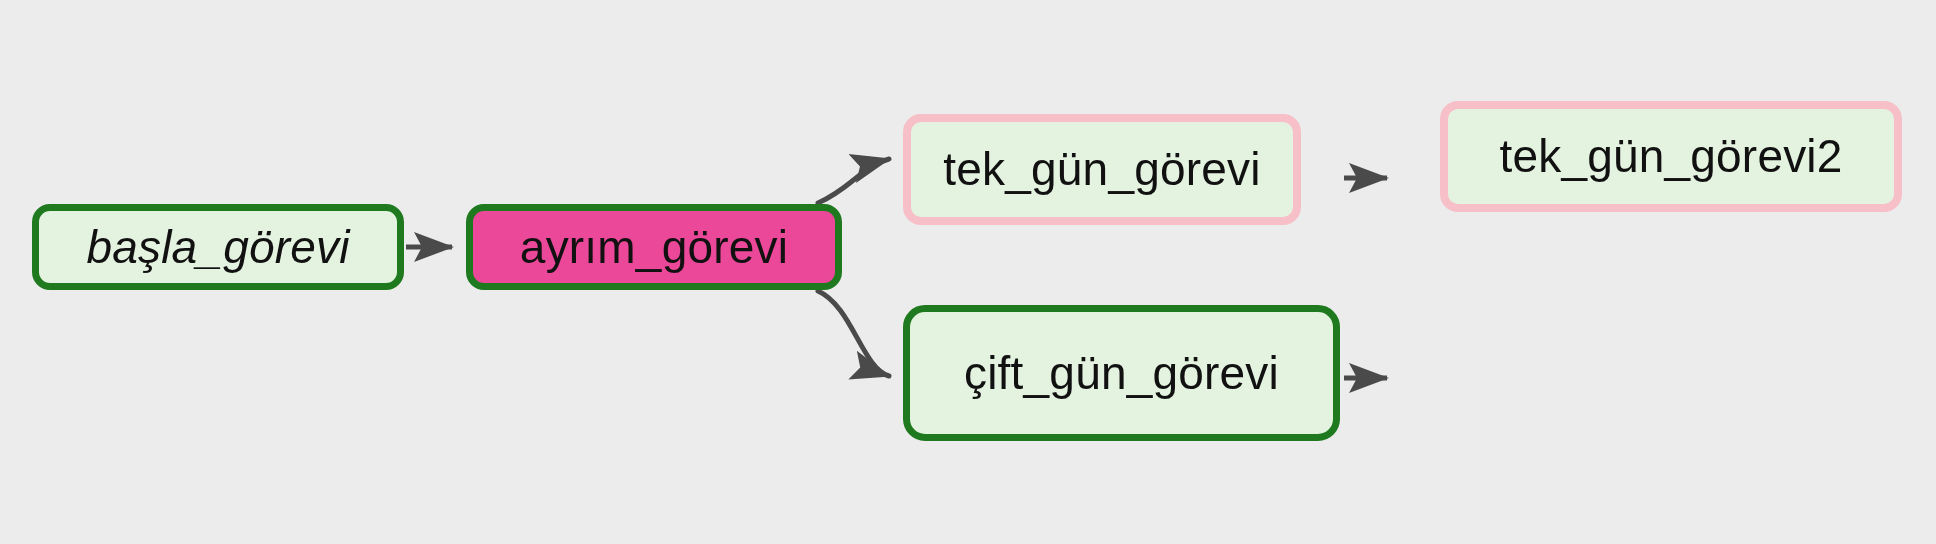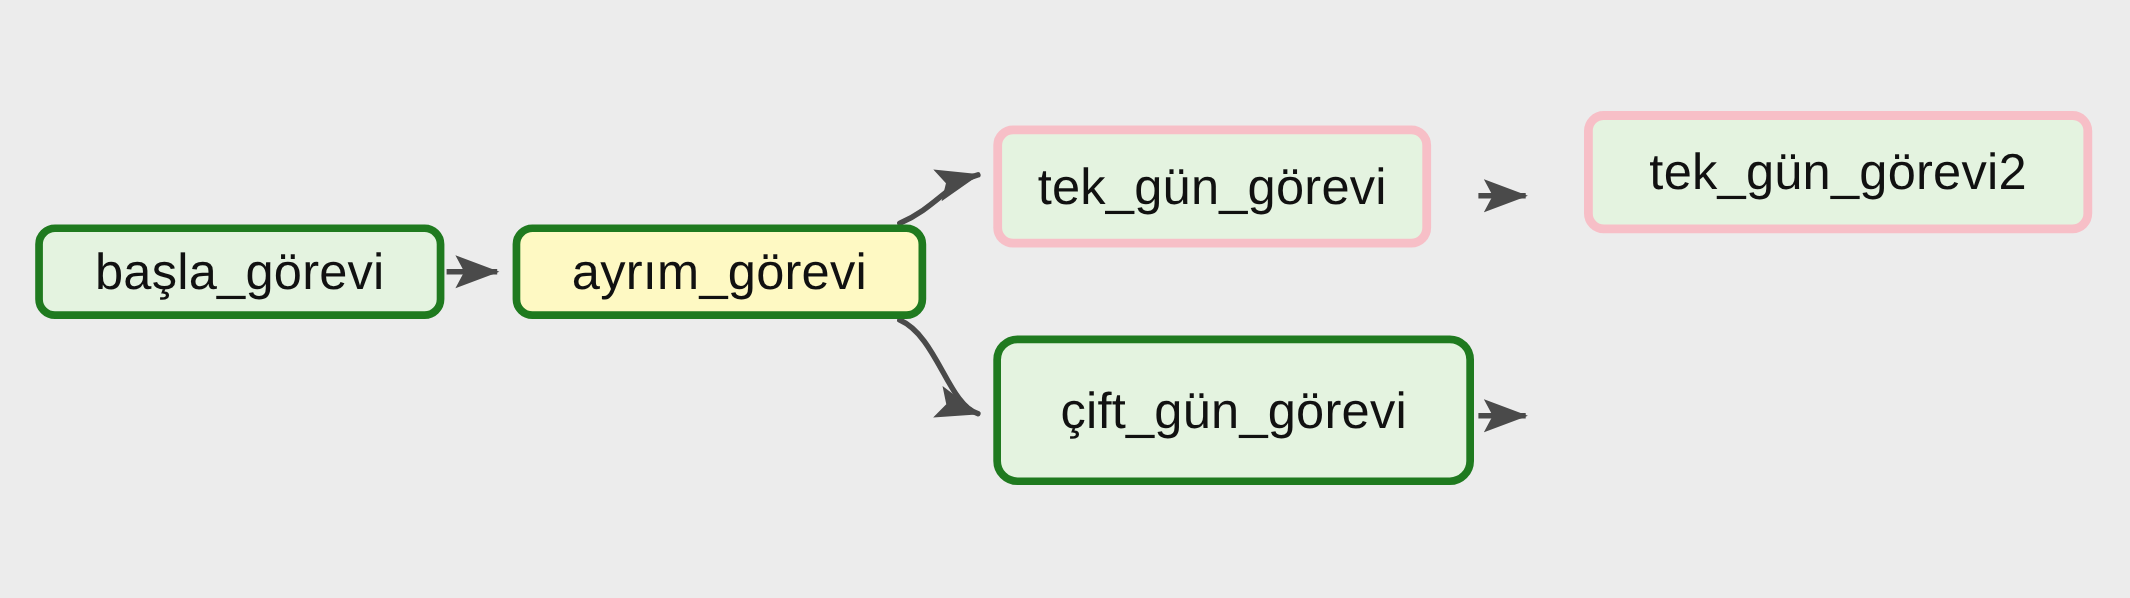--- a/index.html
+++ b/index.html
@@ -45,33 +45,33 @@
     white-space: nowrap;
   }
   
   .v-green-green {
     background: #e4f3e0;
     border-color: #1f7a1f;
     border-width: 7px;
   }
   
   .v-green-pink {
-    background: #fef9c3;
+    background: #ec4899;
     border-color: #1f7a1f;
     border-width: 7px;
   }
   
   .v-pink-green {
     background: #e4f3e0;
     border-color: #f7bfc7;
     border-width: 8px;
   }
 
   
-  #node-basla        { left: 32px;   top: 204px; width: 372px; height: 86px;  }
+  #node-basla        { left: 32px;   top: 204px; width: 372px; height: 86px; font-style: italic;  }
   #node-ayrim        { left: 466px;  top: 204px; width: 376px; height: 86px;  }
   #node-tek1         { left: 903px;  top: 114px; width: 398px; height: 111px; }
   #node-tek2         { left: 1400px; top: 101px; width: 462px; height: 111px; margin-left: 40px; }
   #node-cift1        { left: 903px;  top: 305px; width: 437px; height: 136px; border-radius: 22px; }
   #node-cift2        { left: 1400px; top: 305px; width: 462px; height: 136px; }
 </style>
 </head>
 <body>
 
 <div id="canvas">

